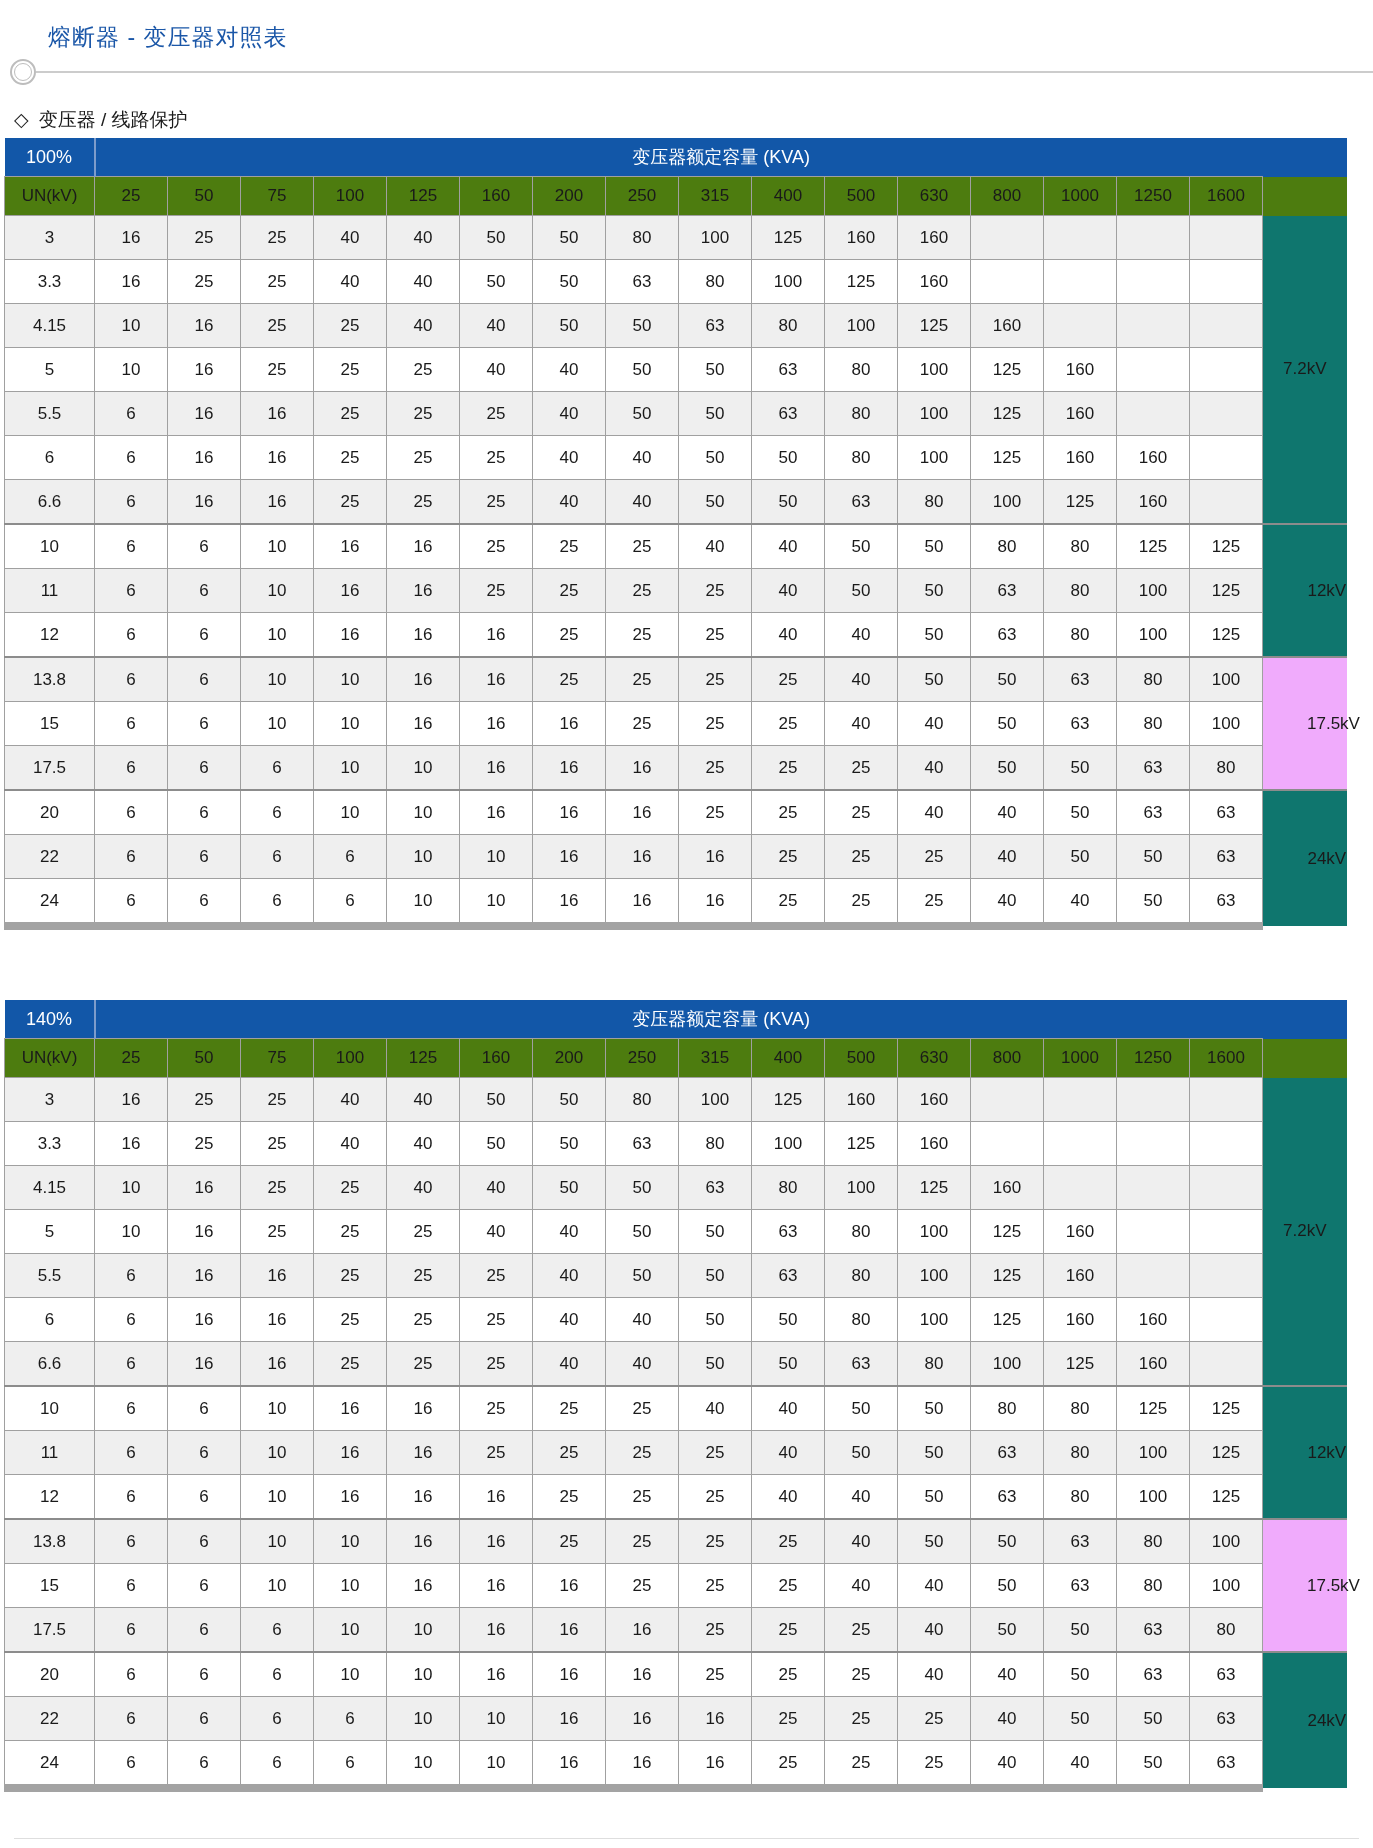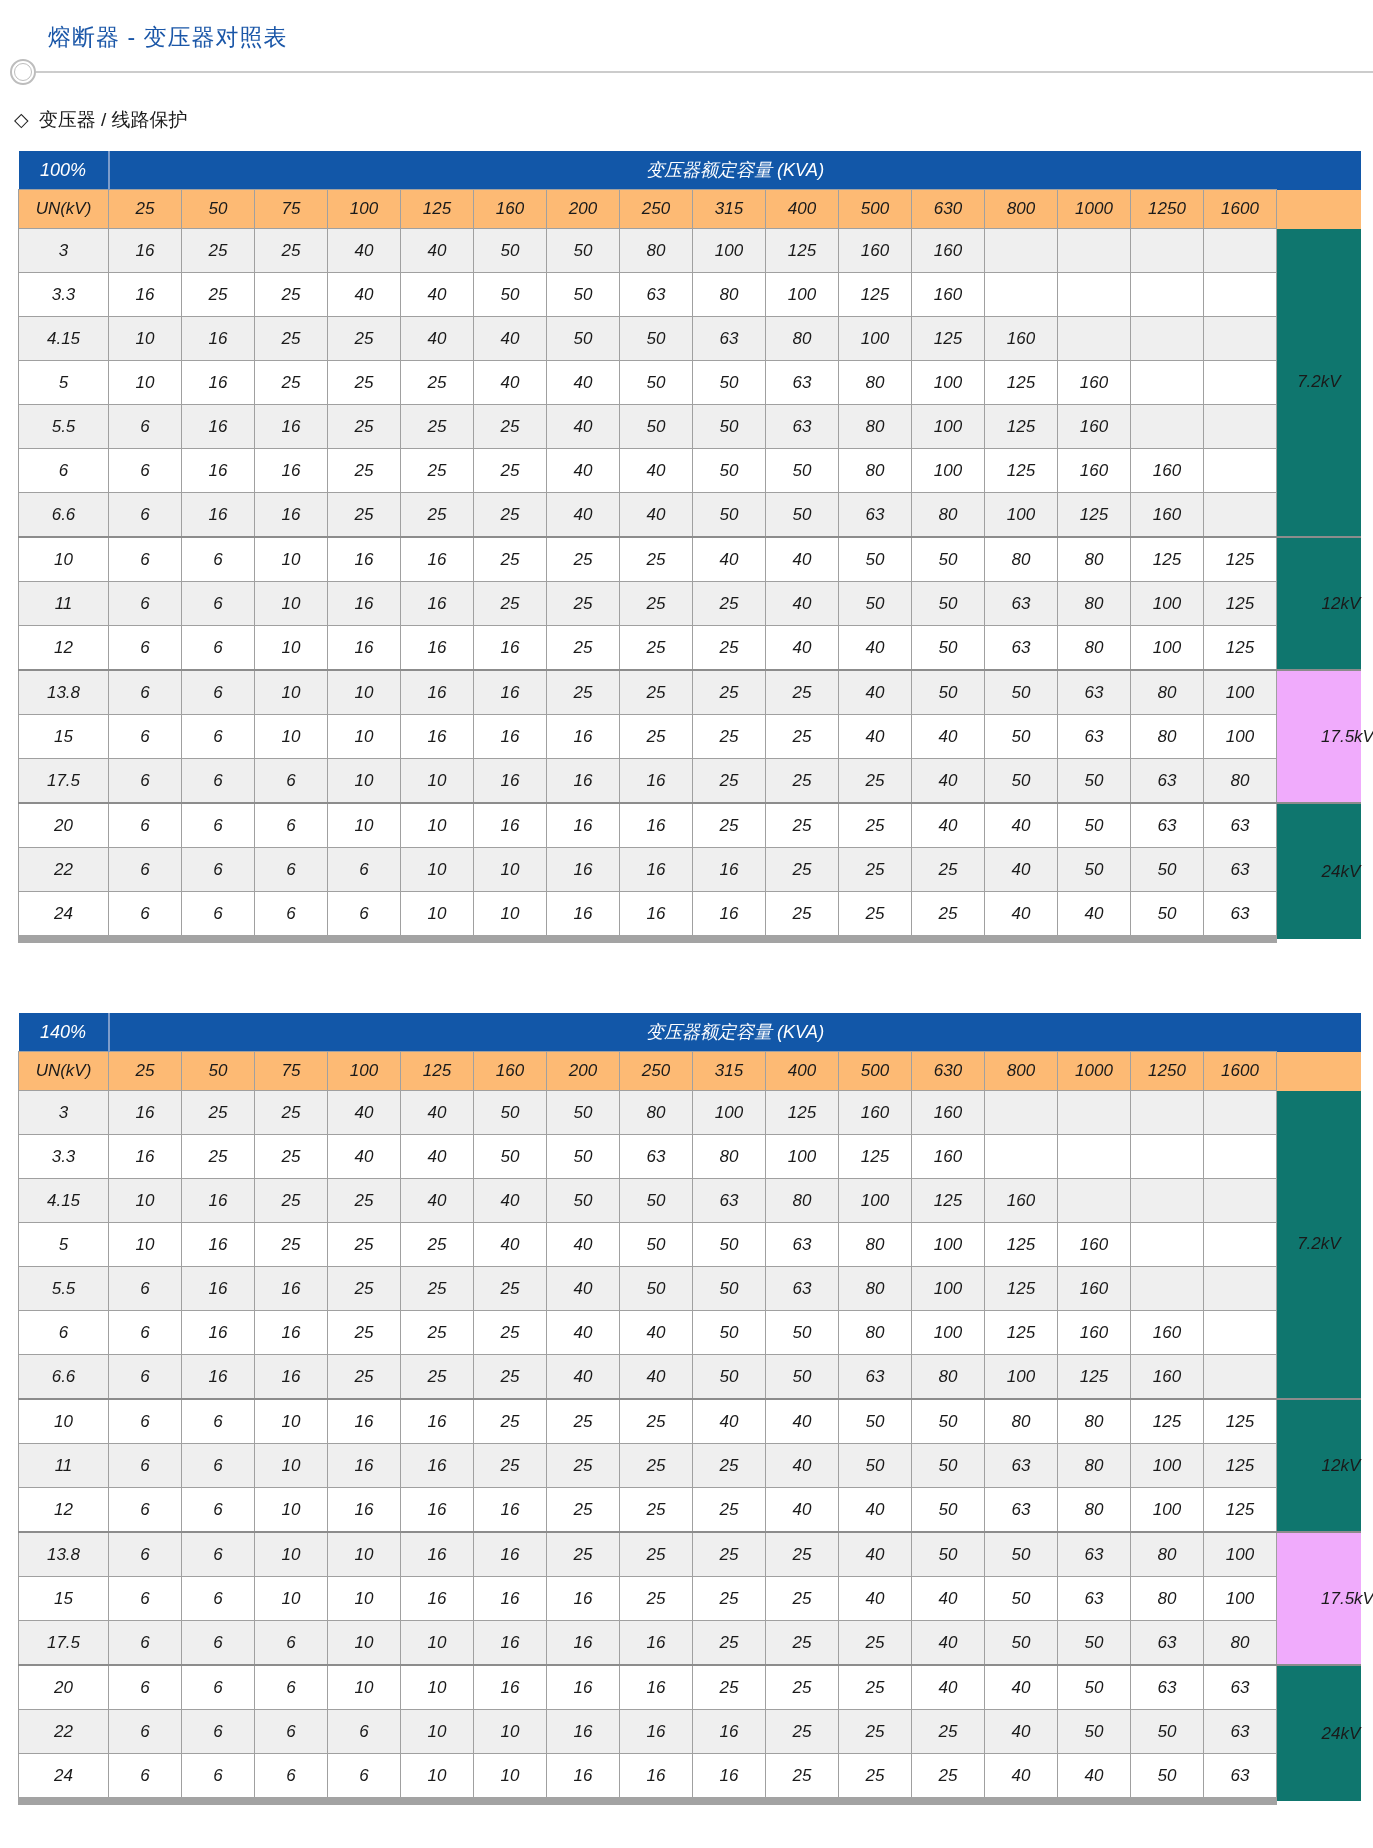--- a/index.html
+++ b/index.html
@@ -5,31 +5,31 @@
   html,body { margin:0; padding:0; background:#ffffff; }
   body { width:1373px; font-family:"Liberation Sans","DejaVu Sans",sans-serif; color:#1a1a1a; }
   .page { width:1373px; min-height:1848px; box-sizing:border-box; padding-top:22px; position:relative; }
 
   .title { color:#1b57a8; font-size:23px; font-weight:normal; margin:0 0 0 48px; letter-spacing:1px; }
   .rule-wrap { position:relative; height:32px; margin-top:4px; }
   .rule { position:absolute; left:36px; right:0; top:14px; height:2px; background:#cccccc; }
   .ring { position:absolute; left:10px; top:2px; width:26px; height:26px; border:2px solid #bdbdbd; border-radius:50%; background:#ffffff; box-sizing:border-box; }
   .ring::after { content:""; position:absolute; inset:2px; border:1px solid #bdbdbd; border-radius:50%; }
 
-  .subtitle { font-size:19px; margin:18px 0 18px 14px; }
+  .subtitle { font-size:19px; margin:18px 0 5px 14px; }
   .marker { margin-right:10px; }
 
-  table.fuse { border-collapse:collapse; table-layout:fixed; margin-left:18px; width:1342px;font-style:italic; }
+  table.fuse { border-collapse:collapse; table-layout:fixed; margin-left:4px; width:1342px; }
   col.c-un { width:90px; } col.c-d { width:73px; } col.c-kv { width:84px; }
   table.fuse th, table.fuse td { font-weight:normal; text-align:center; vertical-align:middle; font-size:17px; padding:0; }
 
   tr.hdr th { background:#1257a8; color:#ffffff; height:38px; border:none; font-size:18px; }
   tr.hdr th.pct { border-right:2px solid #7c9ccb; }
 
-  tr.cols th { height:38px; background:#fdba74; border:1px solid #a0a0a0; }
+  tr.cols th { height:38px; background:#4d7c0f; border:1px solid #a0a0a0; }
   tr.cols th.kvh { border:none; }
 
   td.un, td.val { height:43px; border:1px solid #a0a0a0; background:#ffffff; }
   tr.shade td.un, tr.shade td.val { background:#efefef; }
   tr.gstart td.un, tr.gstart td.val { border-top:2px solid #8c8c8c; }
   tr.last td.un, tr.last td.val { border-bottom:8px solid #a3a3a3; }
 
   td.vg { border:none; background:#0f766e; font-size:17px; }
   td.vg.gtop { border-top:2px solid #8c8c8c;padding-left:44px; }
   td.vg.vgshade { background:#f0abfc; }

